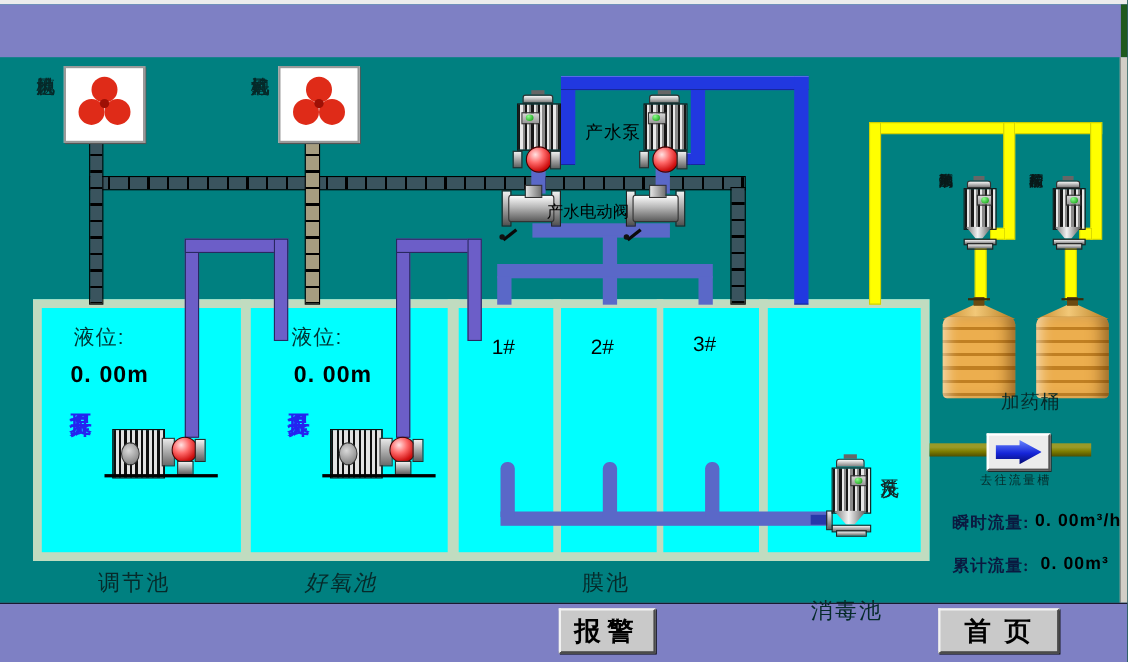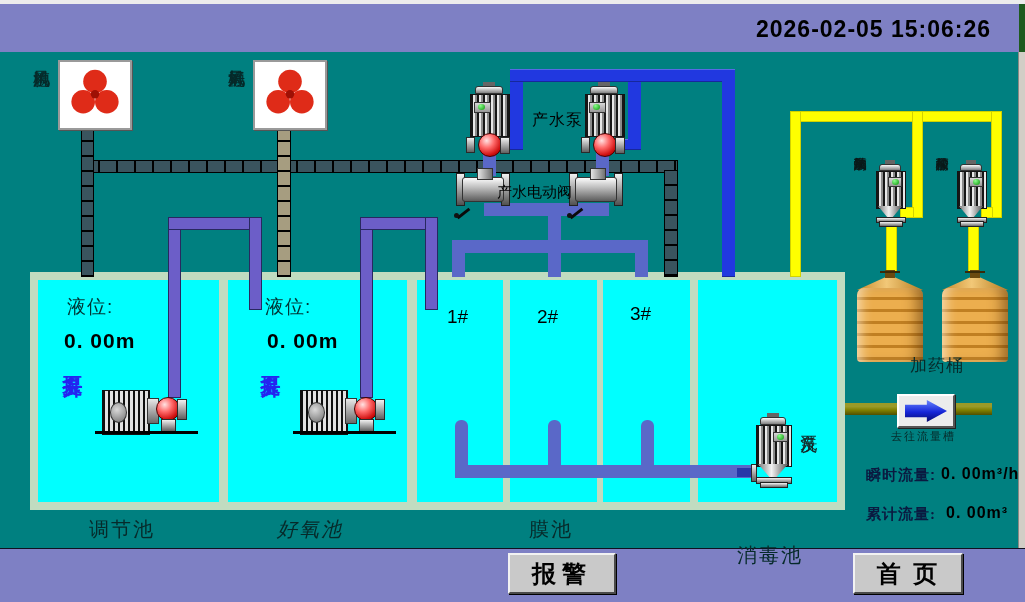--- a/index.html
+++ b/index.html
@@ -90,21 +90,20 @@
 </head>
 <body>
 
 <div id="screen">
 
   <div class="abs topstrip"></div>
   <div class="abs topbar"></div>
   <div class="abs topbar-green"></div>
   <div class="abs rightstrip"></div>
   <div class="abs bottombar"></div>
-  <div class="abs clock">2026-02-05 15:06:26</div>
 
   <div class="abs tankblock"></div>
   <div class="abs wall" style="left:219px;width:9px;"></div>
   <div class="abs wall" style="left:407px;width:10px;"></div>
   <div class="abs wall" style="left:503px;width:7px;"></div>
   <div class="abs wall" style="left:597px;width:6px;"></div>
   <div class="abs wall" style="left:690px;width:8px;"></div>
 
   <div class="pipe p-slate-h" style="left:81px;top:160px;width:597px;height:13px;"></div>
   <div class="pipe p-slate-v" style="left:81px;top:126px;width:13px;height:151px;"></div>
@@ -288,16 +287,16 @@
   <div class="pipe p-olive" style="left:845px;top:403px;width:147px;height:12px;"></div>
   <div class="arrowbtn" style="left:897px;top:394px;">
     <div class="arrowglyph"></div>
   </div>
   <div class="abs flowlabel" style="left:891px;top:429px;">去往流量槽</div>
   <div class="abs flowkey" style="left:866px;top:466px;">瞬时流量:</div>
   <div class="abs flowval" style="left:941px;top:465px;">0. 00m³/h</div>
   <div class="abs flowkey" style="left:866px;top:505px;font-family:Liberation Serif, serif;">累计流量:</div>
   <div class="abs flowval" style="left:946px;top:504px;">0. 00m³</div>
 
-  <button class="navbtn" style="left:508px;top:553px;width:108px;">报警</button>
+  <button class="navbtn" style="left:508px;top:553px;width:88px;">报警</button>
   <button class="navbtn" style="left:853px;top:553px;width:110px;letter-spacing:2px;">首 页</button>
 
 </div>
 
 </body></html>

